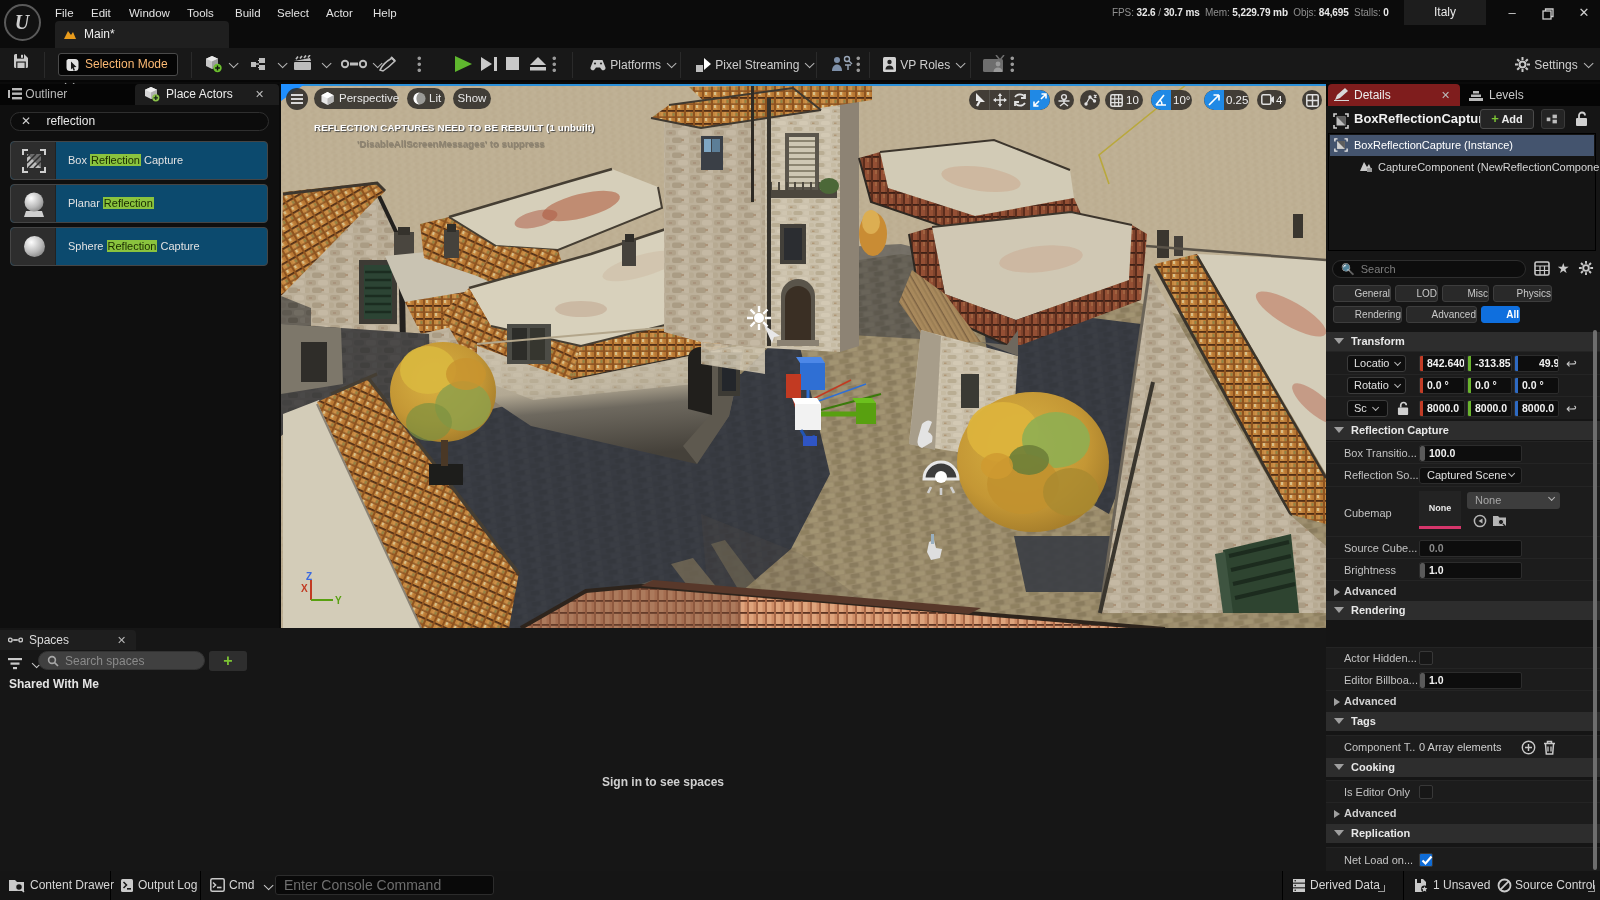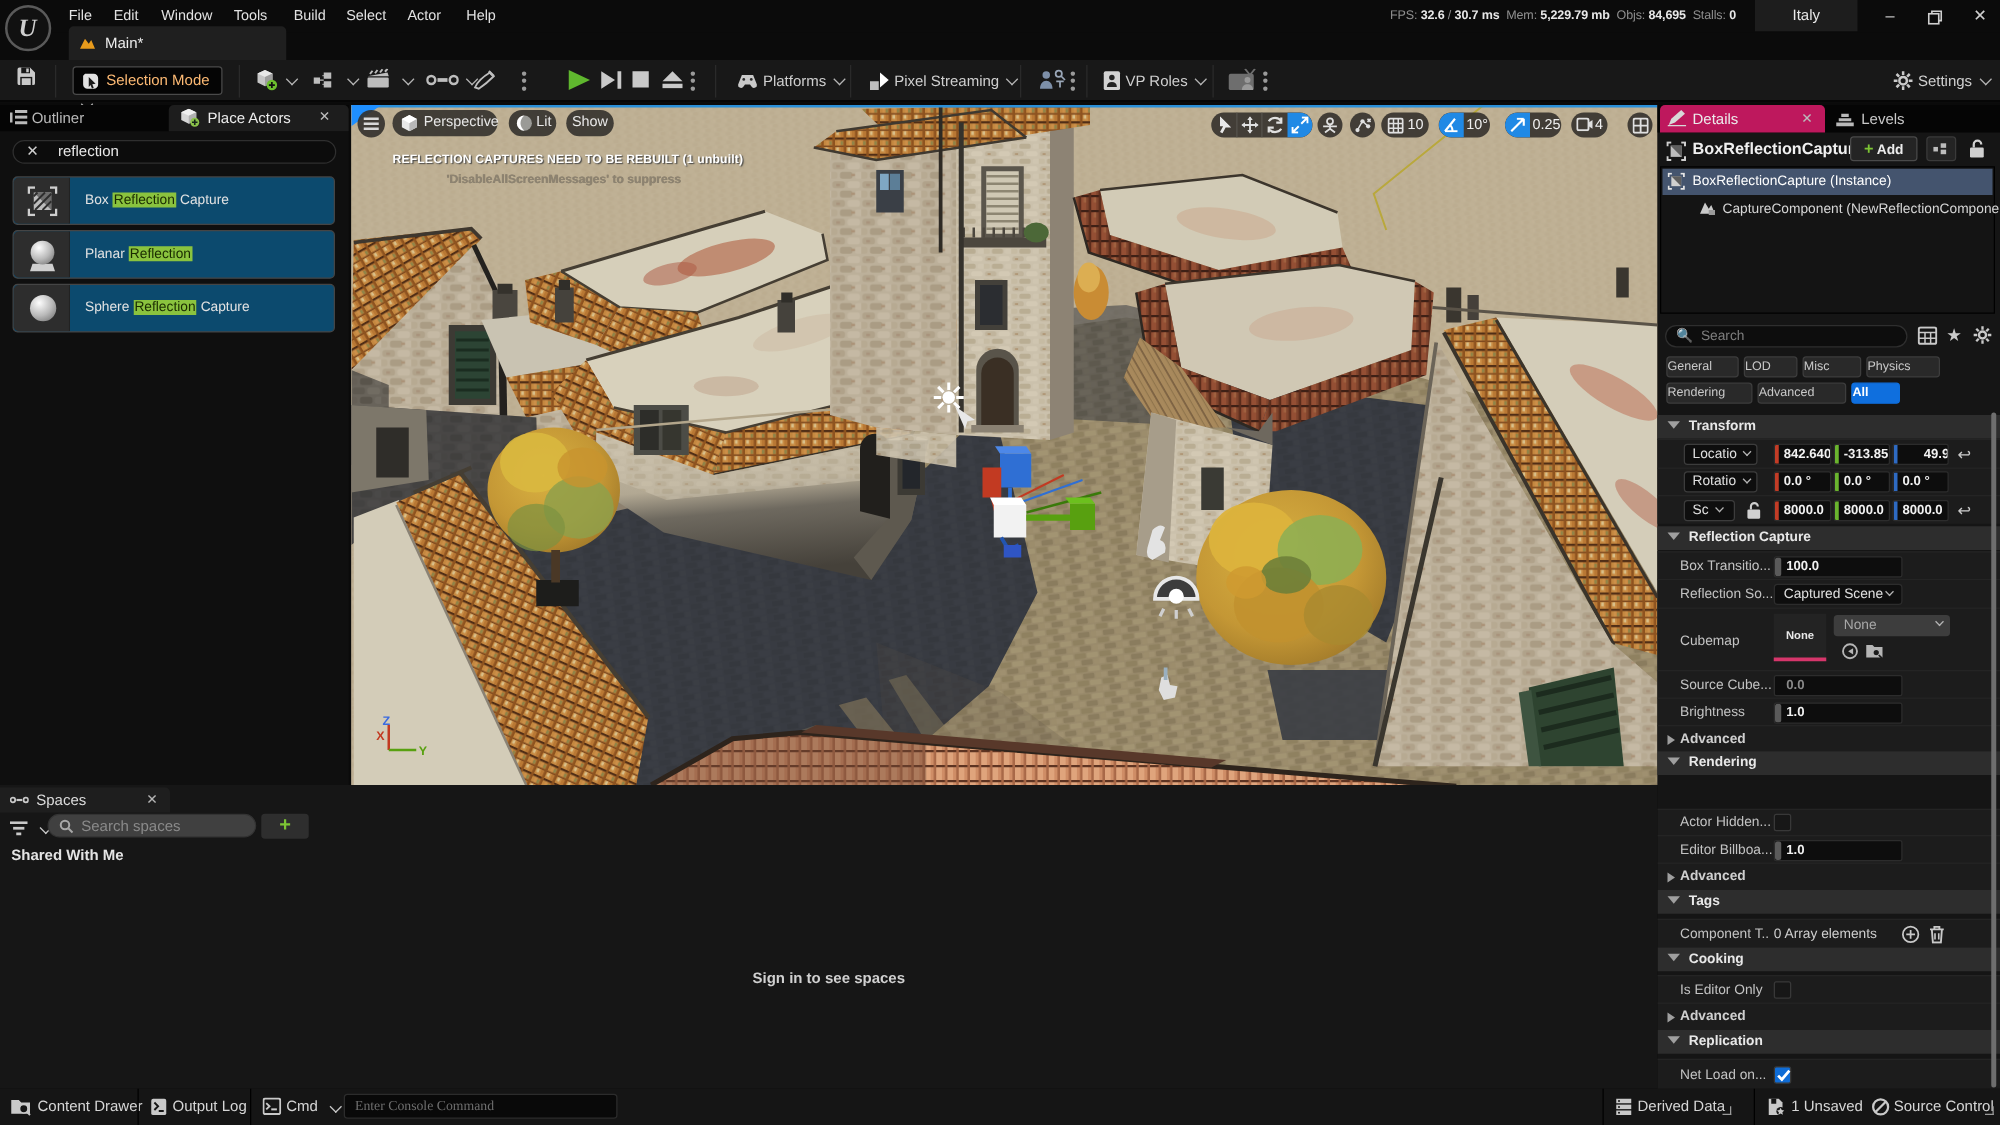--- a/index.html
+++ b/index.html
@@ -30,23 +30,23 @@
 #lefttabs{position:absolute;left:0;top:0;width:279px;height:21px;background:#050505}
 #placetab{position:absolute;left:135px;top:0;width:144px;height:21px;background:#1d1d1d;border-radius:4px 4px 0 0}
 #lp-search{position:absolute;left:10px;top:28px;width:259px;height:19px;background:#0c0c0c;border:1px solid #2f2f2f;border-radius:10px;color:#e8e8e8;font-size:12px;line-height:17px}
 .pitem{position:absolute;left:10px;width:258px;height:39px;background:#0c4a6e;border:1px solid #454545;border-radius:4px;color:#e2e2e2;font-size:11px}
 .pitem .icon{position:absolute;left:0;top:0;width:45px;height:37px;background:#2d2d2d;border-right:1px solid #222;border-radius:4px 0 0 4px}
 .pitem .lbl{position:absolute;left:57px;top:0;height:37px;line-height:37px;white-space:nowrap}
 .hl{background:#8ac33e;color:#1a2b00;padding:0 1px}
 
 #rightpanel{position:absolute;left:1326px;top:84px;width:274px;height:787px;background:#151515;font-size:11px;color:#cfcfcf}
 #rp-tabs{position:absolute;left:0;top:0;width:274px;height:22px;background:#050505}
-#detailstab{position:absolute;left:2px;top:0;width:132px;height:22px;background:#be185d;border-radius:4px 4px 0 0}
+#detailstab{position:absolute;left:2px;top:0;width:132px;height:22px;background:#7f1d1d;border-radius:4px 4px 0 0}
 #rp-tree{position:absolute;left:2px;top:49px;width:268px;height:118px;background:#141414;border:1px solid #000}
-.seg{position:absolute;height:17px;background:#292929;border:1px solid #3d3d3d;border-radius:3px;color:#c9c9c9;font-size:10px;text-align:left}
+.seg{position:absolute;height:17px;background:#292929;border:1px solid #3d3d3d;border-radius:3px;color:#c9c9c9;font-size:10px;text-align:right}
 .sect{position:absolute;left:0;width:274px;height:19px;background:#2d2d2d;color:#e8e8e8;font-weight:bold;font-size:11px;line-height:19px}
 .sect .tri{display:inline-block;margin:0 7px 1px 8px;width:0;height:0;border-left:5px solid transparent;border-right:5px solid transparent;border-top:6px solid #9f9f9f}
 .row{position:absolute;left:0;width:274px;border-top:1px solid #242424;background:#1c1c1c}
 .rlbl{position:absolute;left:18px;color:#c3c3c3;font-size:11px}
 .numf{position:absolute;height:17px;background:#0d0d0d;border:1px solid #2c2c2c;border-radius:2px;color:#f2f2f2;font-size:10.5px;font-weight:bold;line-height:15px;padding-left:5px;overflow:hidden;white-space:nowrap}
 .accent{position:absolute;left:0;top:0;width:3px;height:15px}
 .cb{position:absolute;width:14px;height:14px;background:#171717;border:1px solid #383838;border-radius:2px}
 .cb.on{background:#0f6cd6}
 
 #spaces{position:absolute;left:0;top:628px;width:1326px;height:243px;background:#161616}
@@ -950,21 +950,21 @@
         </svg></div>
   <div class="abs" style="left:138px;top:0;line-height:29px">Output Log</div>
   <div class="sdiv" style="left:200px"></div>
   <div class="abs" style="left:210px;top:7px"><svg width="15" height="14" viewBox="0 0 15 14">
           <rect x="0.8" y="0.8" width="13.4" height="12.4" rx="1.5" fill="none" stroke="#c9c9c9" stroke-width="1.5"></rect>
           <path d="M3 4.5 l2.6 2.5 -2.6 2.5" stroke="#c9c9c9" stroke-width="1.5" fill="none"></path>
           <rect x="7" y="8.7" width="4.5" height="1.6" fill="#c9c9c9"></rect>
         </svg></div>
   <div class="abs" style="left:229px;top:0;line-height:29px">Cmd</div>
   <div class="abs" style="left:258px;top:9px"><span class="chev" style="border-color:#c9c9c9"></span></div>
-  <div class="abs" style="left:275px;top:4px;width:219px;height:20px;background:#090909;border:1px solid #2c2c2c;border-radius:3px;color:#6e6e6e;font-family:Liberation Serif, serif;font-size:11px;line-height:19px"><span style="margin-left:8px">Enter Console Command</span></div>
+  <div class="abs" style="left:275px;top:4px;width:219px;height:20px;background:#090909;border:1px solid #2c2c2c;border-radius:3px;color:#6e6e6e;font-family:Liberation Sans, sans-serif;font-size:14px;line-height:19px"><span style="margin-left:8px">Enter Console Command</span></div>
   <div class="sdiv" style="left:1282px"></div>
   <div class="abs" style="left:1292px;top:7px"><svg width="14" height="15" viewBox="0 0 14 15">
           <g fill="#c9c9c9">
             <rect x="1" y="1" width="12" height="3.6"></rect>
             <rect x="1" y="5.7" width="12" height="3.6"></rect>
             <rect x="1" y="10.4" width="12" height="3.6"></rect>
           </g>
           <g fill="#151515">
             <circle cx="3.2" cy="2.8" r="0.8"></circle>
             <circle cx="3.2" cy="7.5" r="0.8"></circle>

